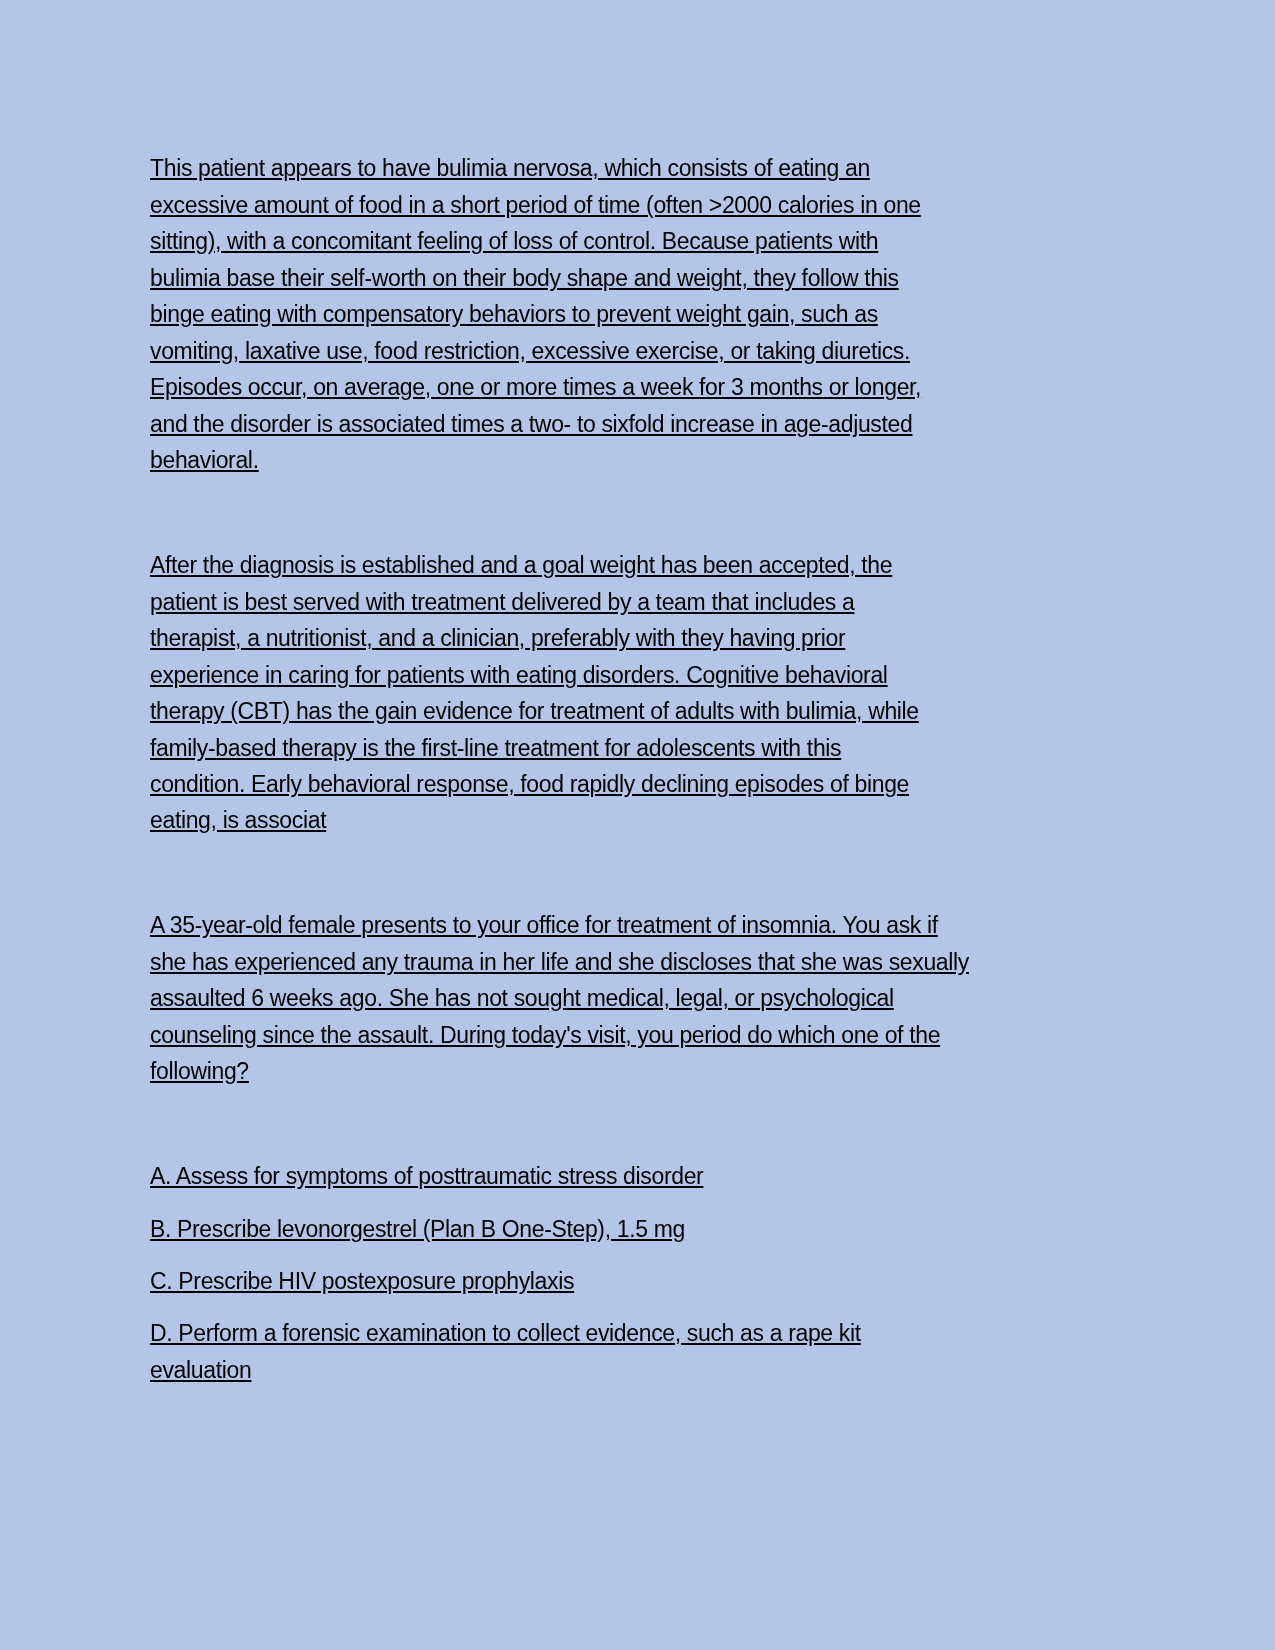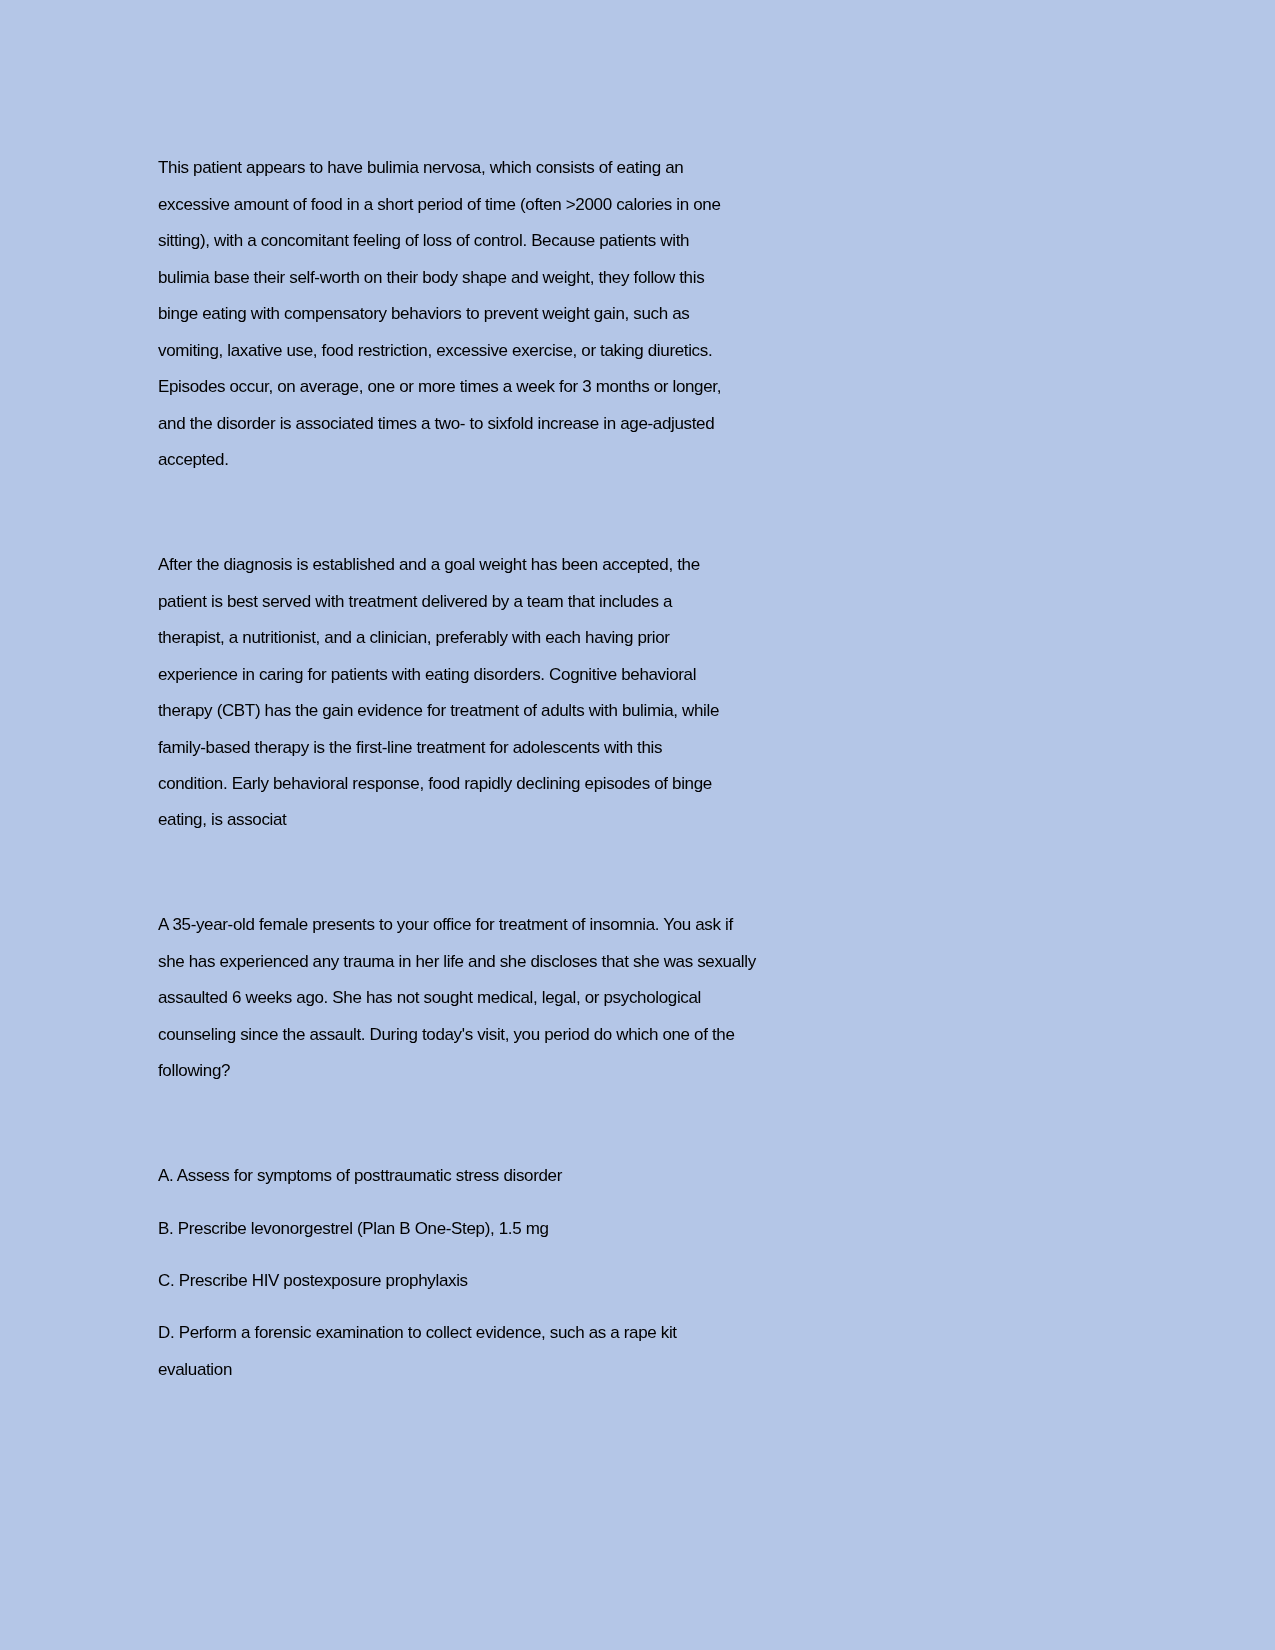--- a/index.html
+++ b/index.html
@@ -16,48 +16,49 @@
     color: #000;
   }
   .page {
     position: absolute;
     left: 150px;
     top: 0;
     width: 980px;
   }
   .line {
     position: absolute;
-    left: 8px;
+    left: 0;
     white-space: nowrap;
-    font-size: 17px;
+    font-size: 23px;
     line-height: 30px;
     letter-spacing: -0.35px;
+    text-decoration: underline;
   }
 </style>
 </head>
 <body>
 
 <div class="page">
 
   <div>
     <div class="line" style="top:153px">This patient appears to have bulimia nervosa, which consists of eating an</div>
     <div class="line" style="top:190px">excessive amount of food in a short period of time (often &gt;2000 calories in one</div>
     <div class="line" style="top:226px">sitting), with a concomitant feeling of loss of control. Because patients with</div>
     <div class="line" style="top:263px">bulimia base their self-worth on their body shape and weight, they follow this</div>
     <div class="line" style="top:299px">binge eating with compensatory behaviors to prevent weight gain, such as</div>
     <div class="line" style="top:336px">vomiting, laxative use, food restriction, excessive exercise, or taking diuretics.</div>
     <div class="line" style="top:372px">Episodes occur, on average, one or more times a week for 3 months or longer,</div>
     <div class="line" style="top:409px">and the disorder is associated times a two- to sixfold increase in age-adjusted</div>
-    <div class="line" style="top:445px">accepted.</div>
+    <div class="line" style="top:445px">behavioral.</div>
   </div>
 
   <div>
     <div class="line" style="top:550px">After the diagnosis is established and a goal weight has been accepted, the</div>
     <div class="line" style="top:587px">patient is best served with treatment delivered by a team that includes a</div>
-    <div class="line" style="top:623px">therapist, a nutritionist, and a clinician, preferably with each having prior</div>
+    <div class="line" style="top:623px">therapist, a nutritionist, and a clinician, preferably with they having prior</div>
     <div class="line" style="top:660px">experience in caring for patients with eating disorders. Cognitive behavioral</div>
     <div class="line" style="top:696px">therapy (CBT) has the gain evidence for treatment of adults with bulimia, while</div>
     <div class="line" style="top:733px">family-based therapy is the first-line treatment for adolescents with this</div>
     <div class="line" style="top:769px">condition. Early behavioral response, food rapidly declining episodes of binge</div>
     <div class="line" style="top:805px">eating, is associat</div>
   </div>
 
   <div>
     <div class="line" style="top:910px">A 35-year-old female presents to your office for treatment of insomnia. You ask if</div>
     <div class="line" style="top:947px">she has experienced any trauma in her life and she discloses that she was sexually</div>

